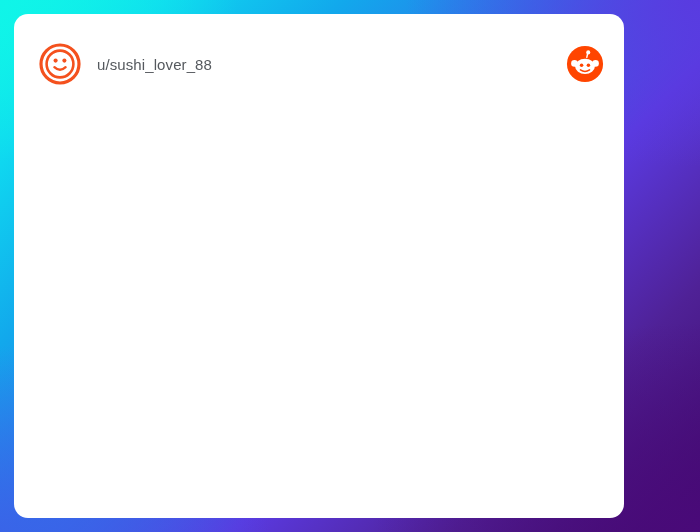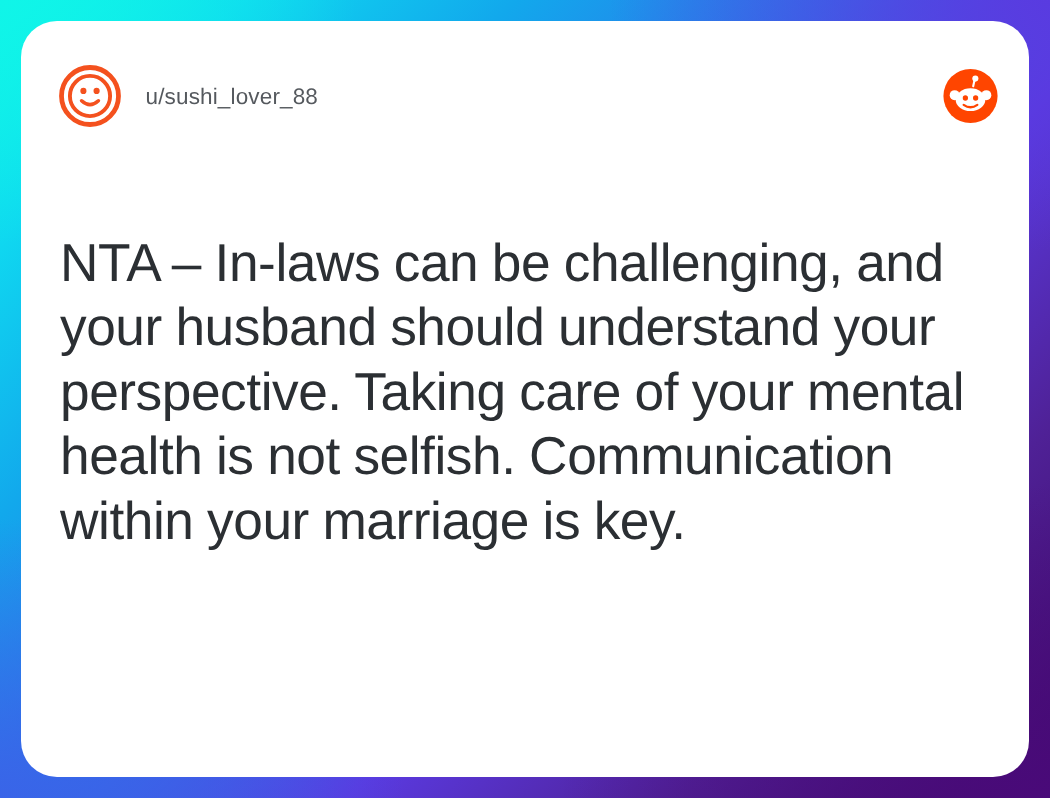--- a/index.html
+++ b/index.html
@@ -39,24 +39,24 @@
       radial-gradient(ellipse 55% 50% at 0% 100%, rgba(59,98,232,0.9) 0%, rgba(59,98,232,0) 70%),
       radial-gradient(ellipse 65% 55% at 100% 100%, rgba(74,10,122,0.95) 0%, rgba(74,10,122,0) 72%),
       radial-gradient(ellipse 50% 45% at 0% 0%, rgba(16,245,232,0.9) 0%, rgba(16,245,232,0) 68%);
   }
 
   
   .card {
     position: absolute;
     left: 14px;
     top: 14px;
-    width: 672px;
+    width: 610px;
     height: 504px;
     background: #ffffff;
-    border-radius: 24px;
+    border-radius: 14px;
     overflow: hidden;
   }
 
   
   .card-header {
     position: absolute;
     left: 0; top: 0; right: 0;
     height: 100px;
     display: flex;
     align-items: center;
@@ -137,15 +137,14 @@
         <circle cx="31.1" cy="19.4" r="3.5"></circle>
       </g>
       <g fill="#ff4500">
         <circle cx="16.4" cy="21.4" r="1.85"></circle>
         <circle cx="23.6" cy="21.4" r="1.85"></circle>
         <path d="M15.2 26.2 Q20 29.6 24.8 26.2" fill="none" stroke="#ff4500" stroke-width="1.6" stroke-linecap="round"></path>
       </g>
     </svg>
   </div>
 
-  <div class="comment-body">NTA – In-laws can be challenging, and your husband should understand your perspective. Taking care of your mental health is not selfish. Communication within your marriage is key.</div>
 
 </div>
 
 </body></html>

